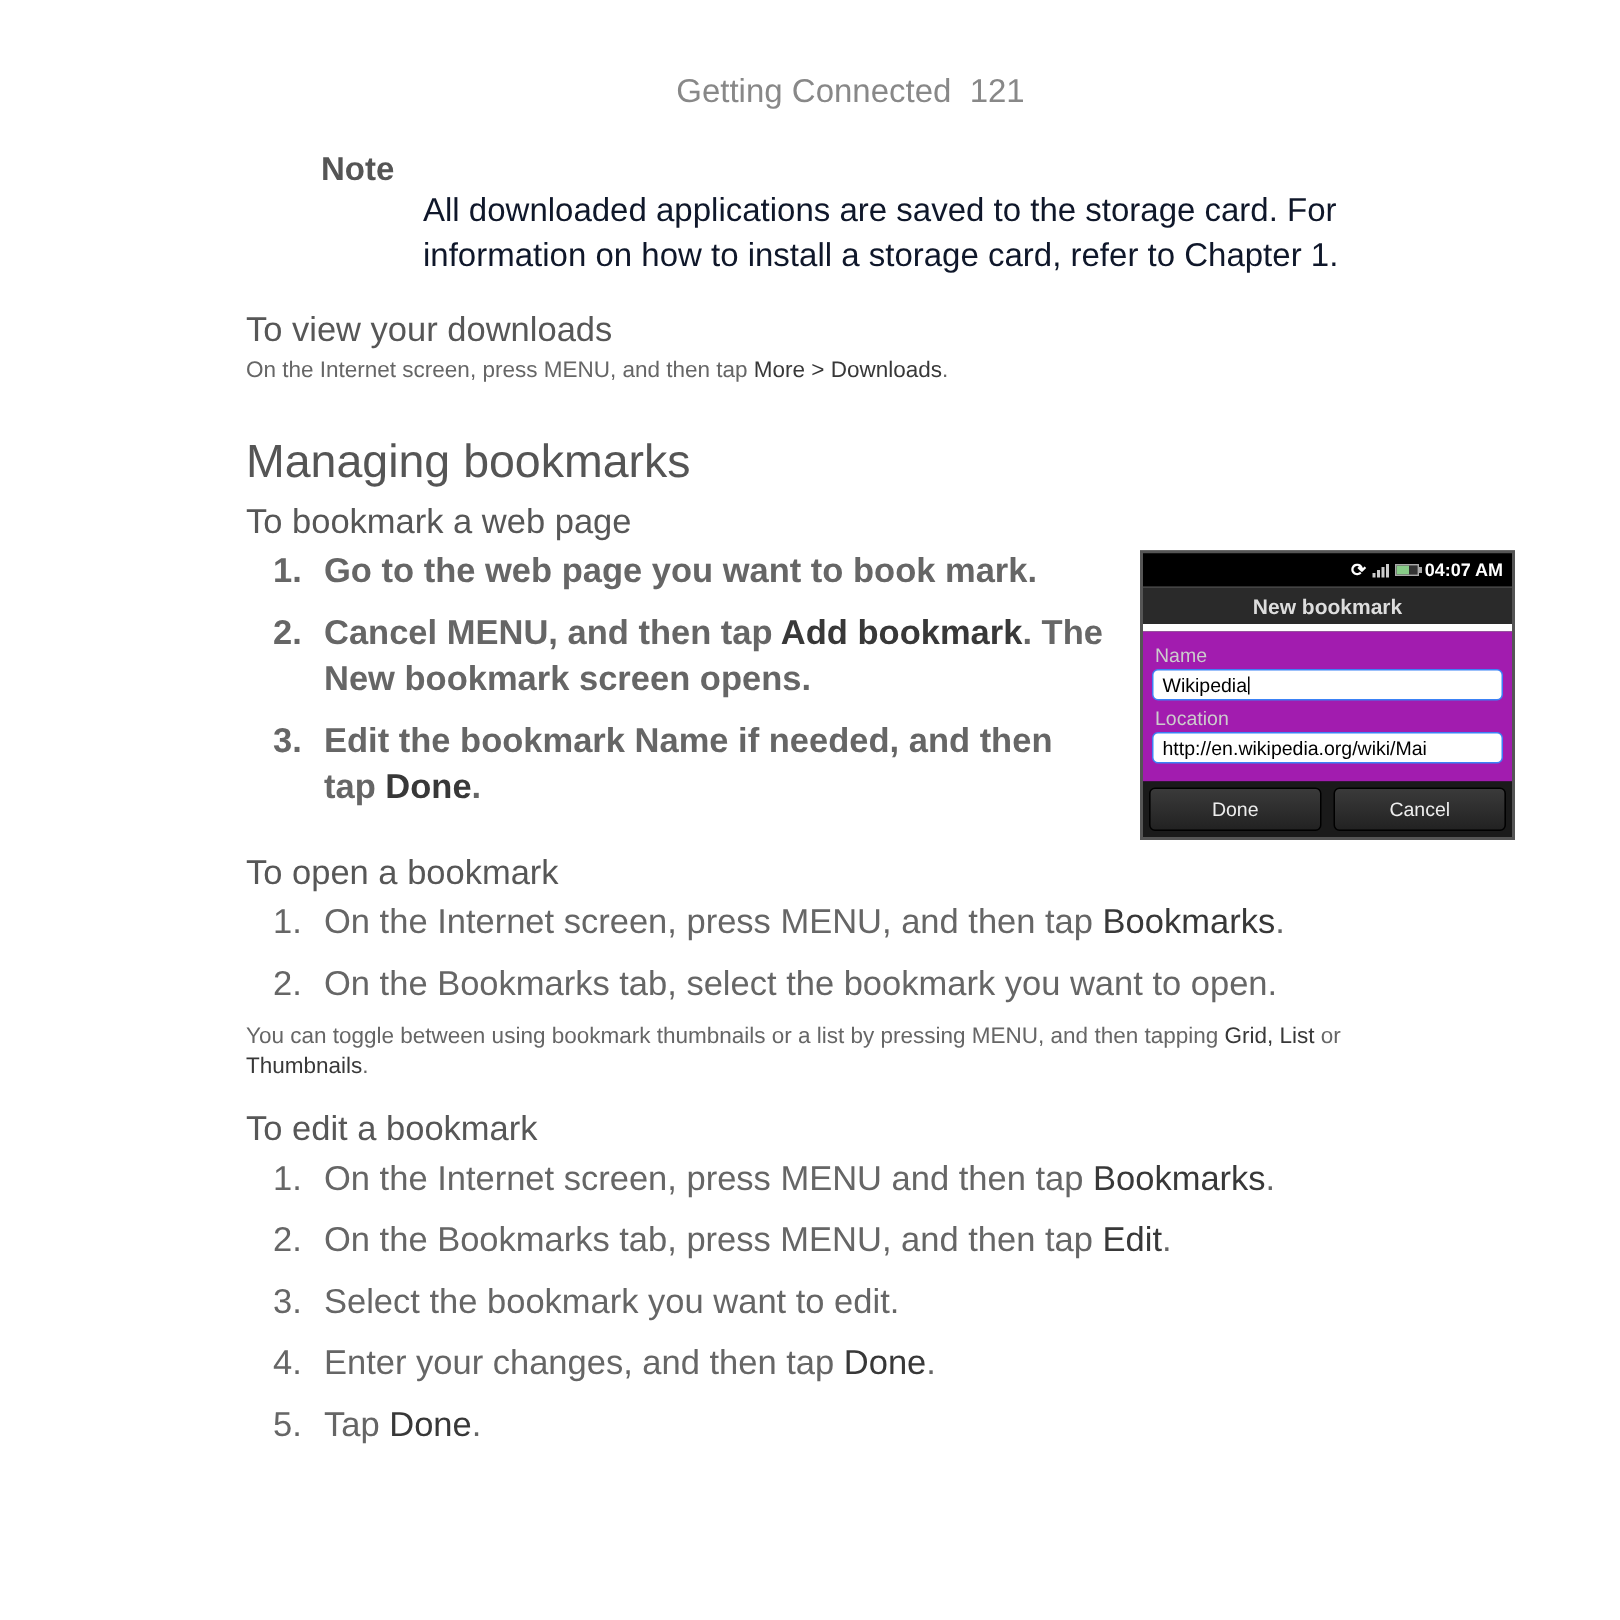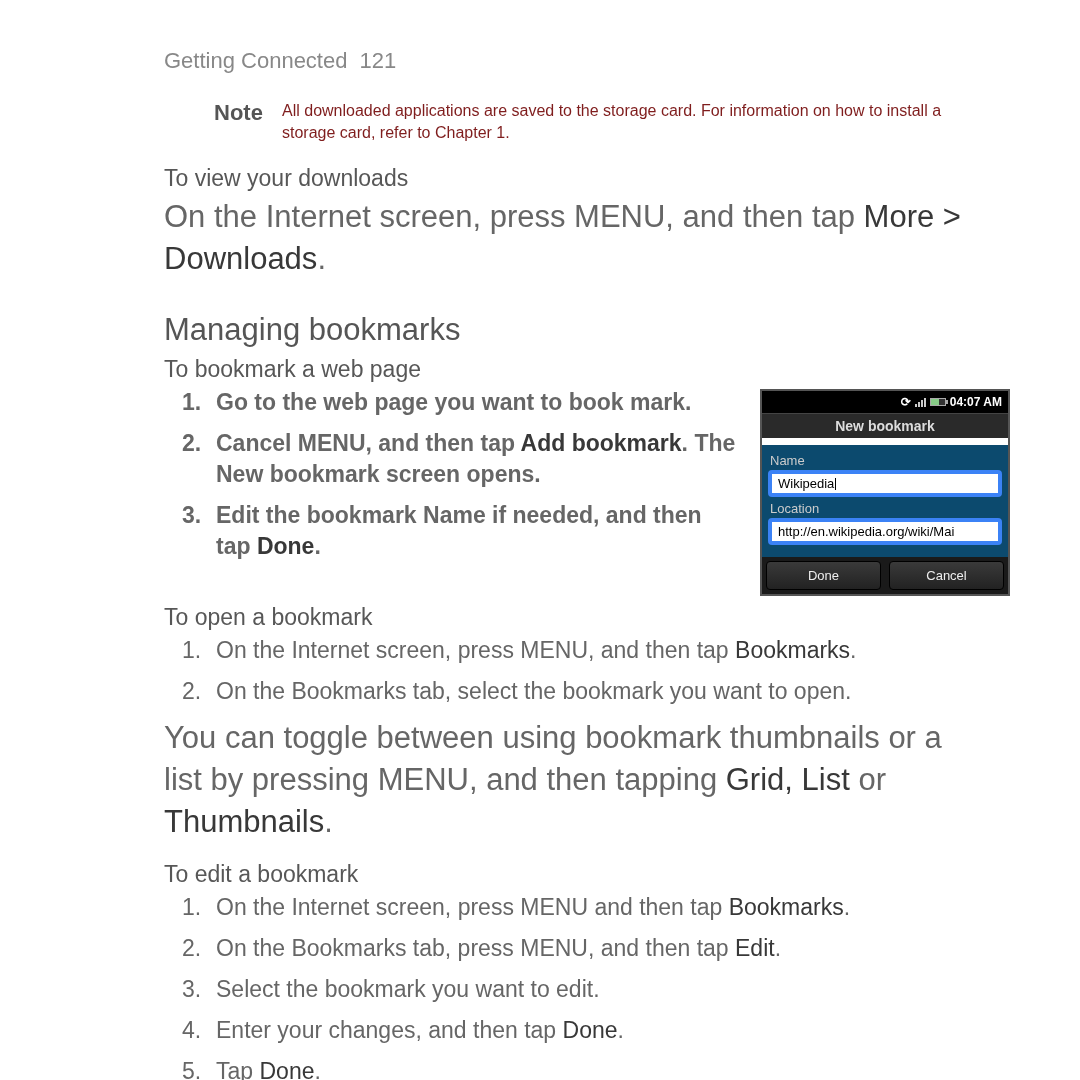--- a/index.html
+++ b/index.html
@@ -8,50 +8,51 @@
       height: 1080px;
       background: #fff;
       font-family: Arial, Helvetica, sans-serif;
       color: #5a5a5a;
       position: relative;
     }
     .page {
       padding: 48px 110px 40px 164px;
     }
     .header {
-      text-align: left;
+      text-align: center;
       font-size: 22px;
       color: #888;
       margin-bottom: 26px;
     }
     .header .pagenum { margin-left: 6px; }
     .note-row {
       display: flex;
       margin-bottom: 22px;
       padding-left: 50px;
     }
     .note-label {
       font-weight: bold;
       color: #555;
       font-size: 22px;
       min-width: 68px;
     }
     .note-text {
-      font-size: 16px;
-      color: #7f1d1d;
+      font-size: 22px;
+      color: #0f172a;
       line-height: 1.35;
+      margin-top: 25px;
     }
     .sub-section-title {
       font-size: 23px;
       color: #575757;
       margin-top: 8px;
       margin-bottom: 4px;
     }
     .body-text {
-      font-size: 31px;
+      font-size: 15px;
       color: #666;
       line-height: 1.35;
       margin-bottom: 18px;
     }
     .bold { color: #383838; }
     .section-title {
       font-size: 31px;
       color: #555;
       margin-top: 32px;
       margin-bottom: 8px;
@@ -103,34 +104,34 @@
     }
     .statusbar .time { color: #fff; }
     .phone-title {
       background: #2a2a2a;
       color: #ddd;
       text-align: center;
       font-size: 14px;
       padding: 4px 0;
       font-weight: bold;
       border-top: 1px solid #444;
-      border-bottom: 7px solid #ffffff;
+      border-bottom: 5px solid #ffffff;
     }
     .phone-body {
-      background: #0c4a6e;
+      background: #a21caf;
       padding: 6px 6px 8px 6px;
     }
     .field-label {
       color: #ccc;
       font-size: 13px;
       margin: 2px 0 2px 2px;
     }
     .field-input {
       background: #fff;
-      border: 4px solid #3b82f6;
+      border: 1px solid #3b82f6;
       border-radius: 4px;
       padding: 2px 6px;
       font-size: 13px;
       color: #000;
       margin-bottom: 4px;
       white-space: nowrap;
       overflow: hidden;
     }
     .field-input.name::after {
       content: "";

